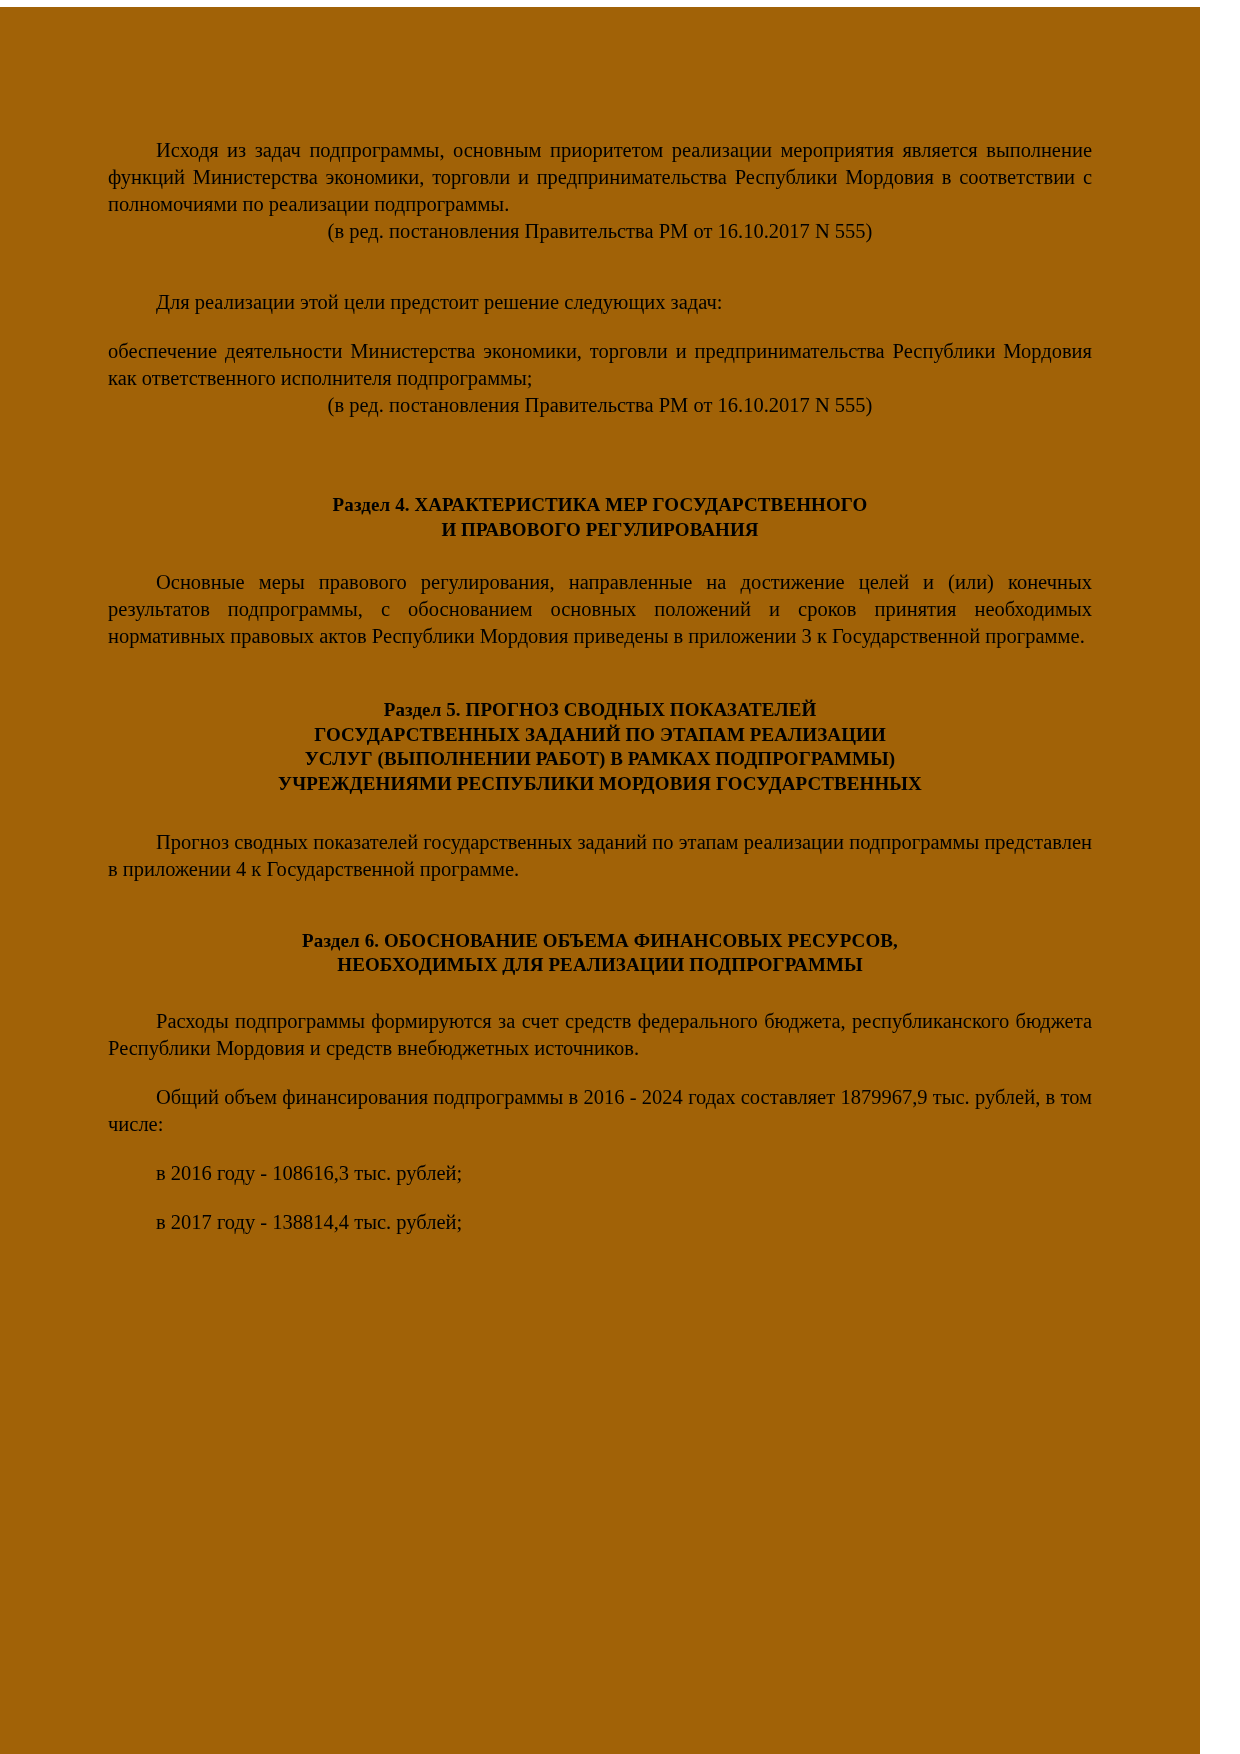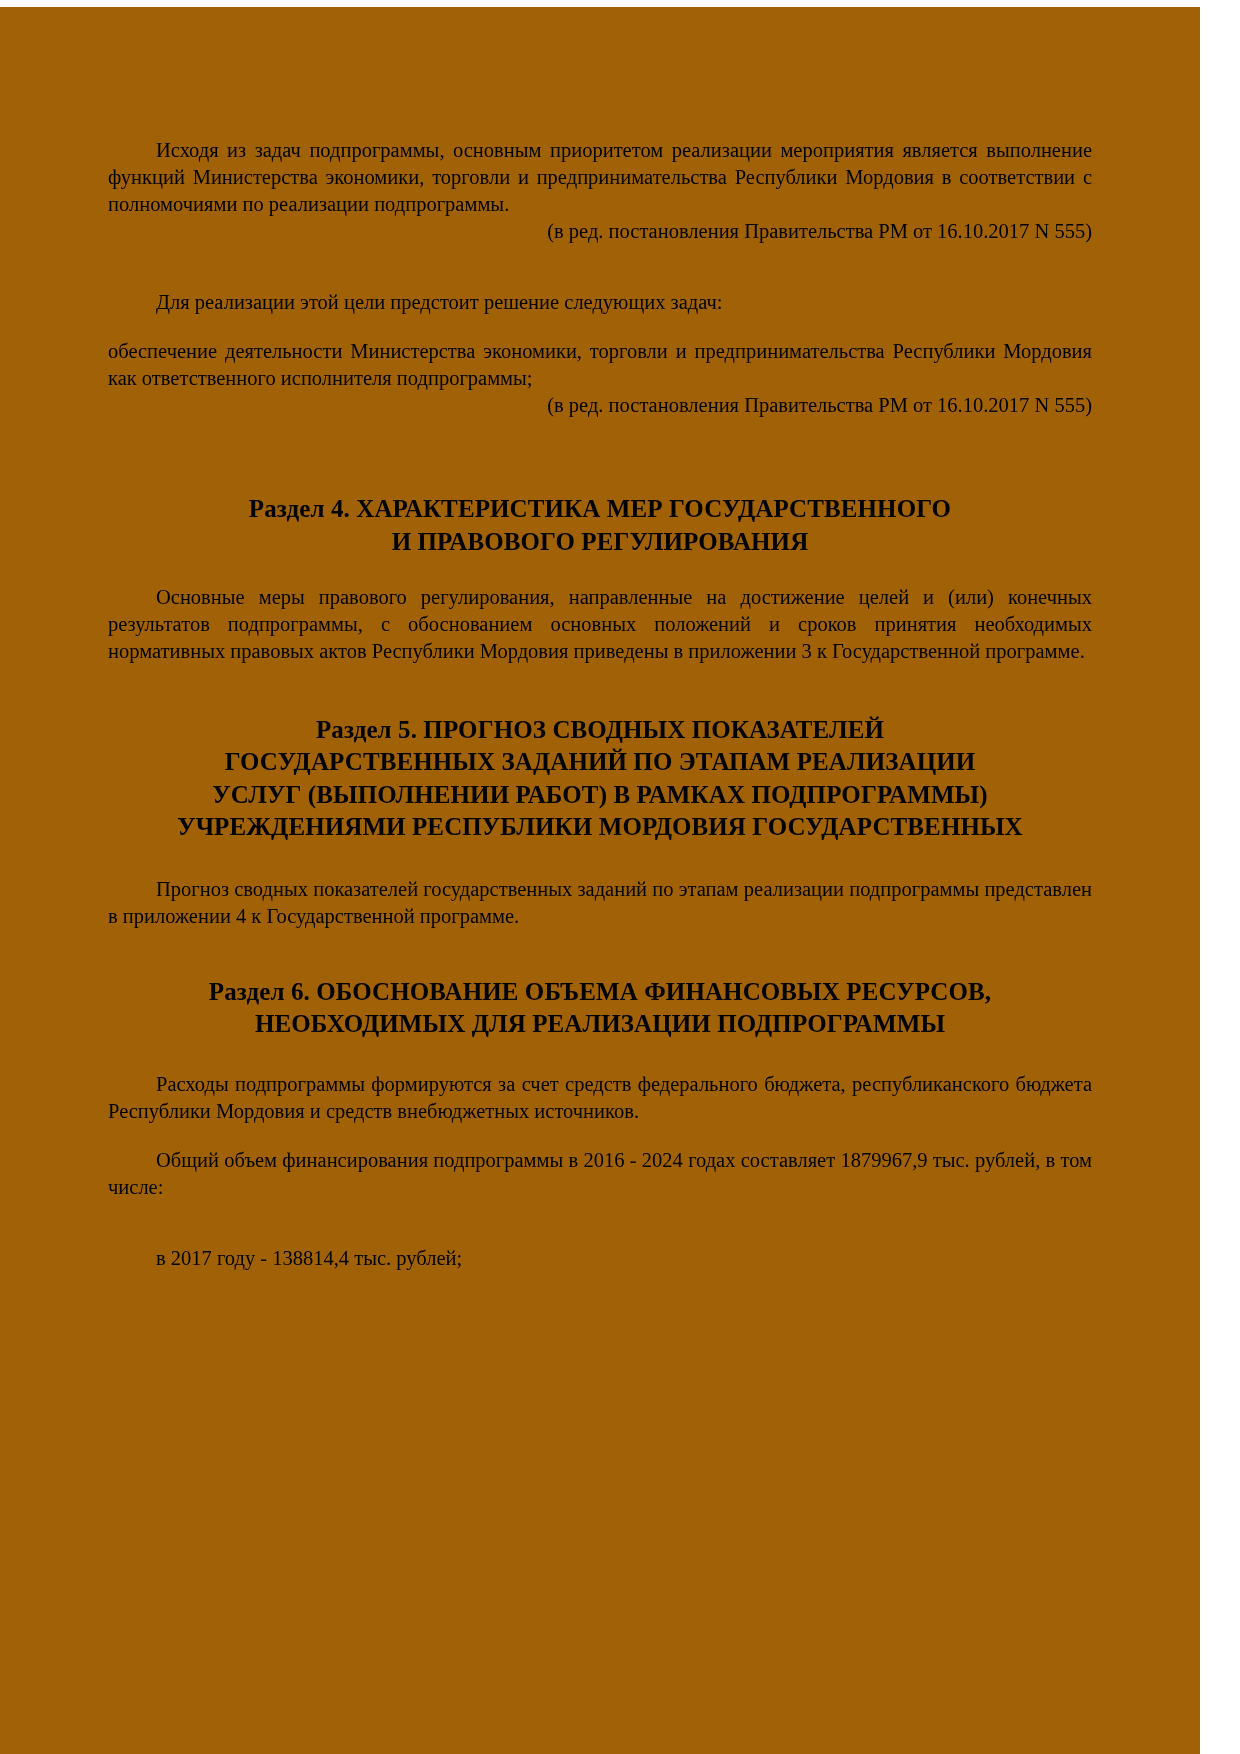--- a/index.html
+++ b/index.html
@@ -33,24 +33,24 @@
   }
   .gap {
     height: 22px;
   }
   .noindent {
     text-indent: 0;
     text-align: left;
   }
   .ref {
     text-indent: 0;
-    text-align: right;
+    text-align: center;
   }
   h2.heading {
-    font-size: 25px;
+    font-size: 19px;
     font-weight: bold;
     text-align: center;
     margin: 0;
     line-height: 1.30;
     letter-spacing: 0.1px;
   }
   .heading-block {
     margin-top: 30px;
     margin-bottom: 26px;
   }
@@ -105,18 +105,19 @@
       <h2 class="heading">Раздел 6. ОБОСНОВАНИЕ ОБЪЕМА ФИНАНСОВЫХ РЕСУРСОВ,</h2>
       <h2 class="heading">НЕОБХОДИМЫХ ДЛЯ РЕАЛИЗАЦИИ ПОДПРОГРАММЫ</h2>
     </div>
 
     <p class="para">Расходы подпрограммы формируются за счет средств федерального бюджета, республиканского бюджета Республики Мордовия и средств внебюджетных источников.</p>
 
     <div class="gap"></div>
     <p class="para">Общий объем финансирования подпрограммы в 2016 - 2024 годах составляет 1879967,9 тыс. рублей, в том числе:</p>
 
     <div class="gap"></div>
+    <p class="para noindent" style="text-indent:48px;">в 2016 году - 108616,3 тыс. рублей;</p>
 
     <div class="gap"></div>
     <p class="para noindent" style="text-indent:48px;">в 2017 году - 138814,4 тыс. рублей;</p>
 
   </div>
 </div>
 
 </body></html>

